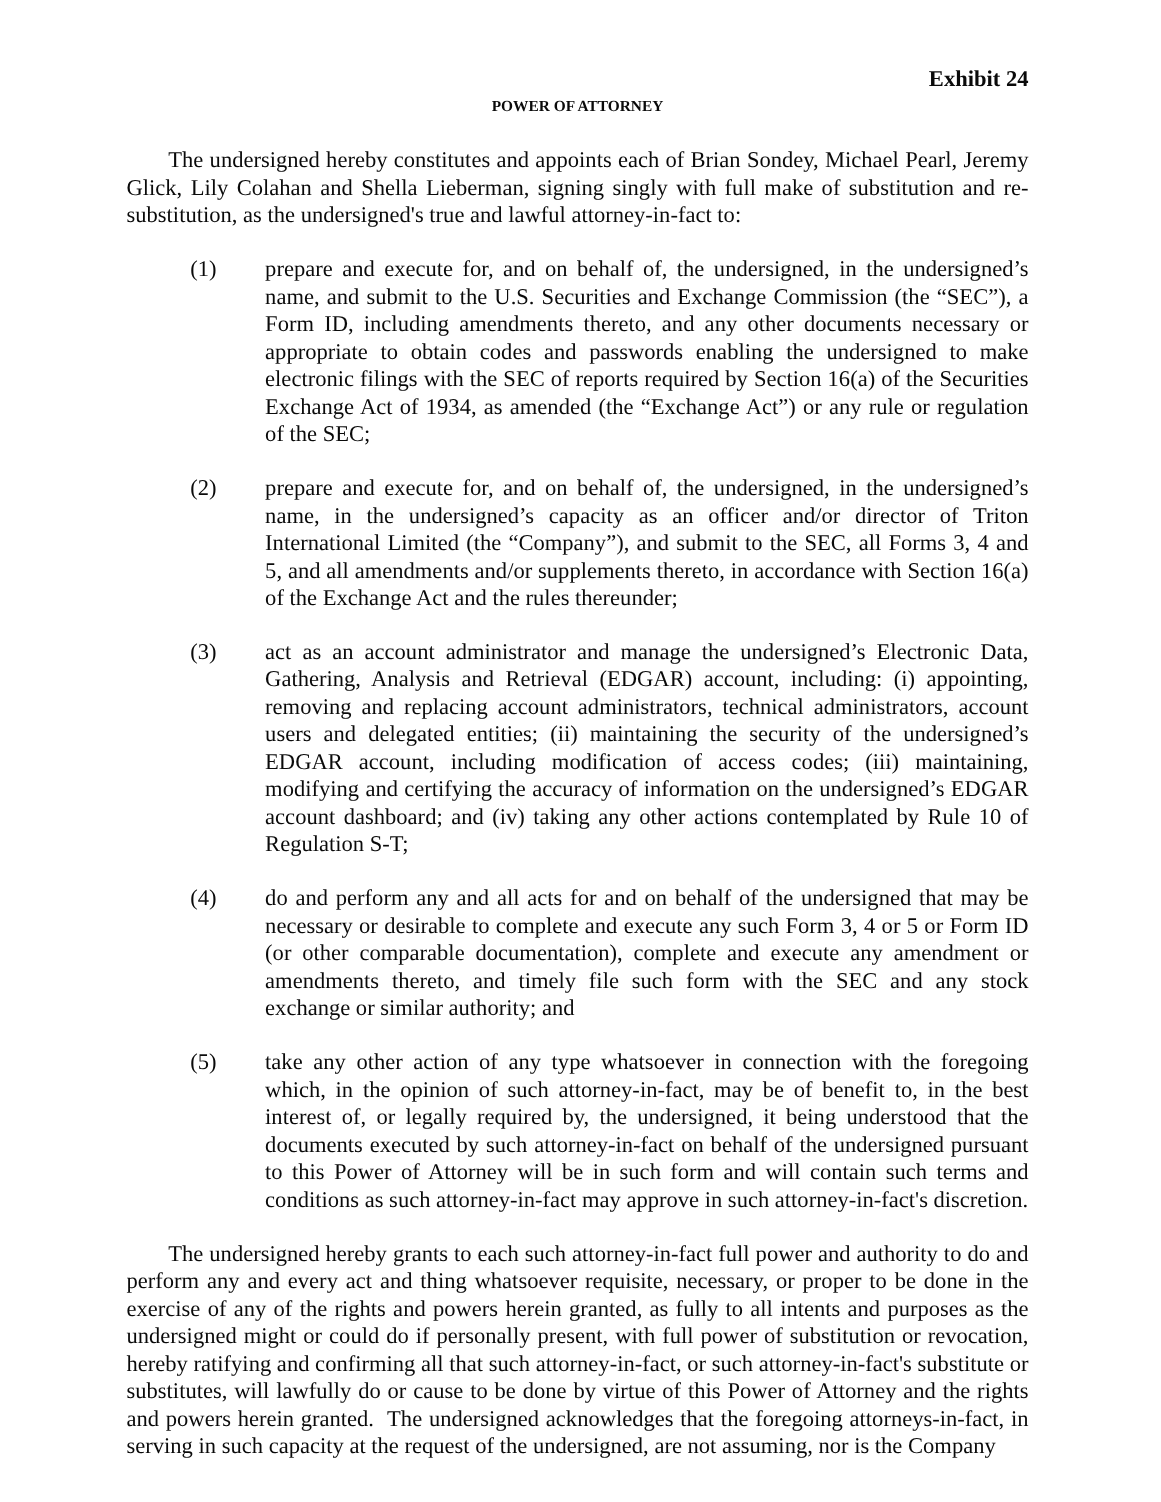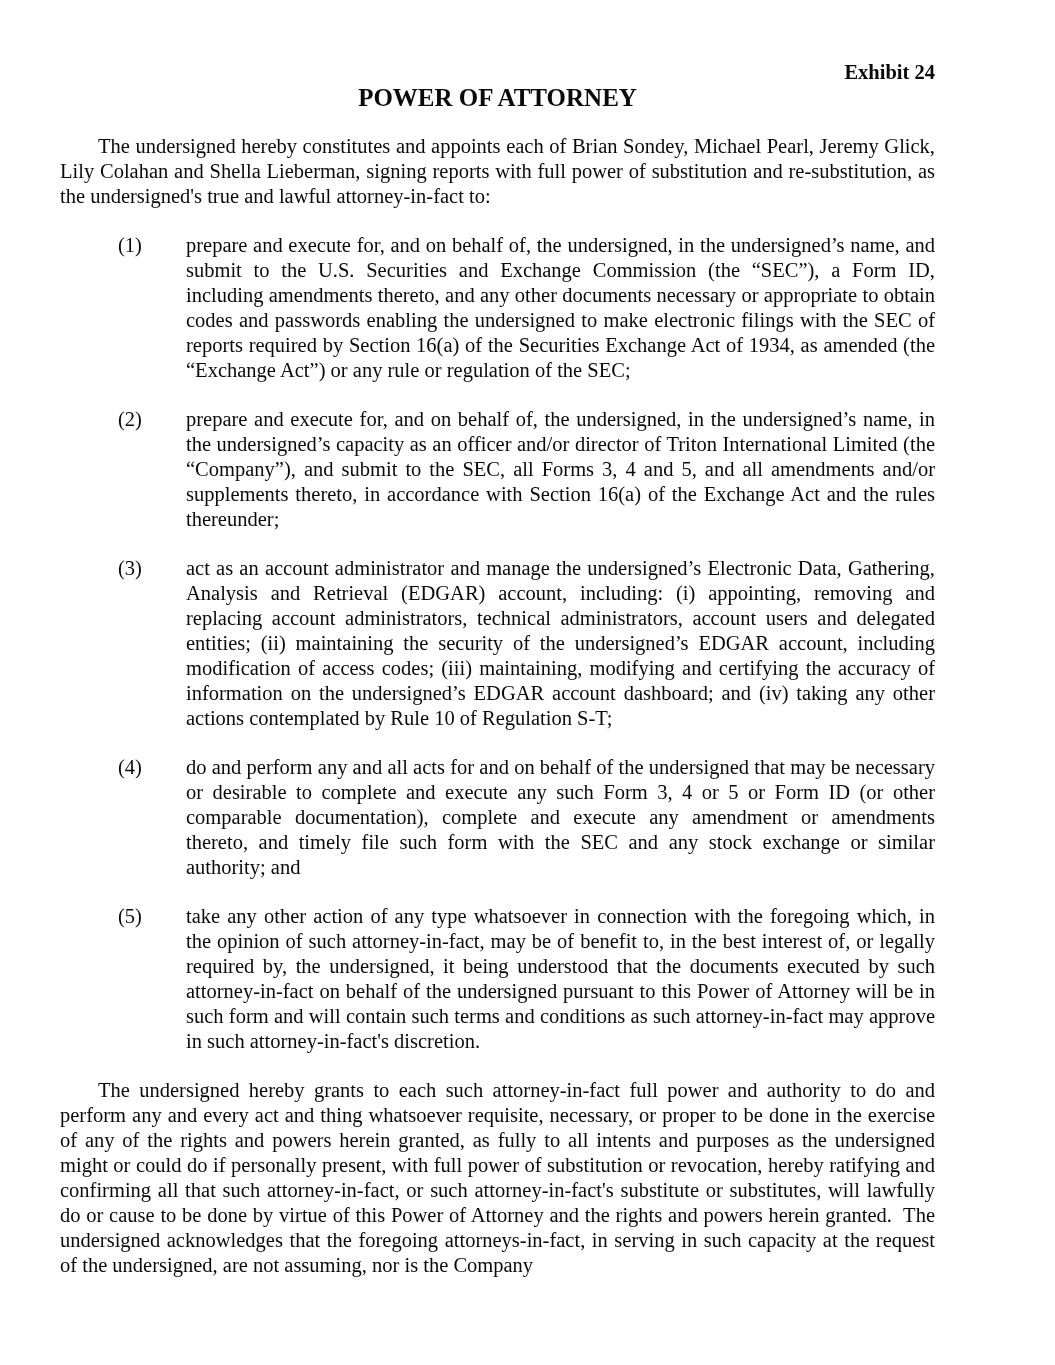--- a/index.html
+++ b/index.html
@@ -13,31 +13,31 @@
     overflow: hidden;
     color: #0a0a0a;
     font-family: "Liberation Serif", serif;
     font-size: 20.5px;
     line-height: 25px;
   }
   .page {
     box-sizing: border-box;
     width: 1055px;
     height: 1365px;
-    padding: 60px 120px 0 60px;
+    padding: 60px 120px 0 115px;
     text-align: justify;
   }
   .exhibit {
     text-align: right;
     font-weight: bold;
   }
   .doc-title {
     text-align: center;
     font-weight: bold;
-    font-size: 25px;
+    font-size: 14px;
     margin: 0;
     line-height: 25px;
   }
   p.para {
     margin: 24px 0 0 0;
     text-indent: 38px;
   }
   .item {
     position: relative;
     margin-top: 24px;
@@ -53,21 +53,21 @@
 </style>
 </head>
 <body>
 
 <div class="page">
 
   <div class="exhibit">Exhibit 24</div>
 
   <h1 class="doc-title">POWER OF ATTORNEY</h1>
 
-  <p class="para">The undersigned hereby constitutes and appoints each of Brian Sondey, Michael Pearl, Jeremy Glick, Lily Colahan and Shella Lieberman, signing reports with full power of substitution and re-substitution, as the undersigned's true and lawful attorney-in-fact to:</p>
+  <p class="para">The undersigned hereby constitutes and appoints each of Brian Sondey, Michael Pearl, Jeremy Glick, Lily Colahan and Shella Lieberman, signing singly with full make of substitution and re-substitution, as the undersigned's true and lawful attorney-in-fact to:</p>
 
   <div class="item">
     <span class="num">(1)</span>
     <div class="body"><span>prepare and execute for, and on behalf of, the undersigned, in the undersigned’s name, and submit to the U.S. Securities and Exchange Commission (the “</span><span class="u">SEC</span><span>”), a Form ID, including amendments thereto, and any other documents necessary or appropriate to obtain codes and passwords enabling the undersigned to make electronic filings with the SEC of reports required by Section 16(a) of the Securities Exchange Act of 1934, as amended (the “</span><span class="u">Exchange Act</span><span>”) or any rule or regulation of the SEC;</span></div>
   </div>
 
   <div class="item">
     <span class="num">(2)</span>
     <div class="body"><span>prepare and execute for, and on behalf of, the undersigned, in the undersigned’s name, in the undersigned’s capacity as an officer and/or director of Triton International Limited (the “</span><span class="u">Company</span><span>”), and submit to the SEC, all Forms 3, 4 and 5, and all amendments and/or supplements thereto, in accordance with Section 16(a) of the Exchange Act and the rules thereunder;</span></div>
   </div>

